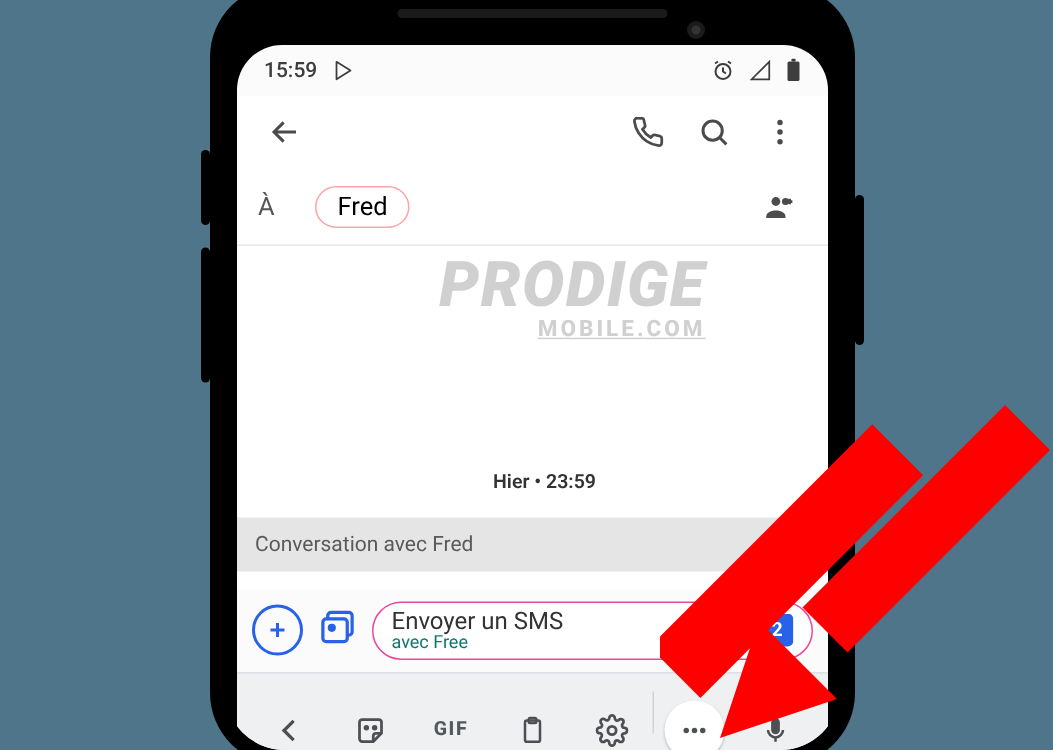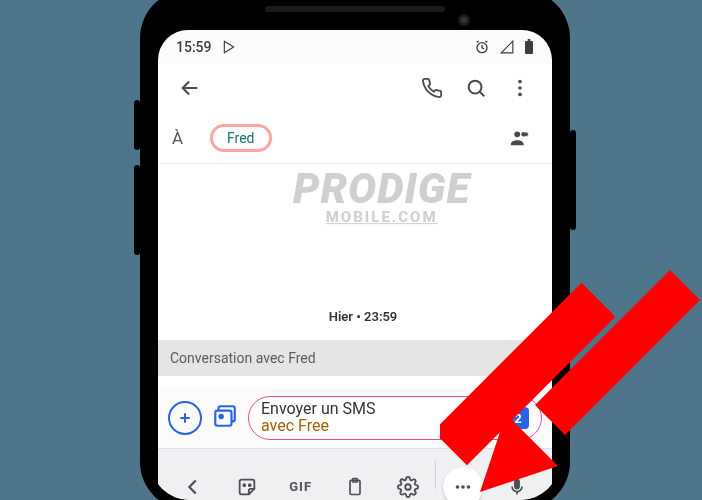--- a/index.html
+++ b/index.html
@@ -64,61 +64,61 @@
   .icon-btn{ width:36px; height:36px; display:flex; align-items:center; justify-content:center; color:#4b4b4b; }
   .icon-btn svg{ width:22px; height:22px; }
 
   
   .recipients{
     height:52px; background:#fff; display:flex; align-items:center;
     padding:0 14px; gap:14px; border-bottom:1px solid #e9e9e9;
   }
   .recipients .label{ font-size:17px; color:#555; width:24px;}
   .chip{
-    border:3px solid #fca5a5; border-radius:16px;
-    padding:3px 14px; font-size:14px; color:#0f766e;
+    border:1px solid #fca5a5; border-radius:16px;
+    padding:3px 14px; font-size:17px; color:#000000;
   }
   .recipients .spacer{flex:1;}
 
   
   .conv{
     flex:1; background:#fff; position:relative;
     display:flex; flex-direction:column; align-items:center; justify-content:flex-end;
     padding-bottom:12px;
   }
   .timestamp{ font-size:13px; color:#333; font-weight:600; margin-bottom:16px;margin-left:16px;}
   .conv-start{ width:100%; background:#e5e5e5; text-align:left; font-size:14px; color:#5a5a5a; padding:10px 12px;}
 
   
   .watermark{
     position:absolute; top:50%; left:50%; transform:translate(-35%,-200%);
     font-weight:900; font-style:italic; font-size:42px; letter-spacing:1px;
     color:rgba(120,120,120,0.35); pointer-events:none; line-height:0.85;
-    text-align:center;
+    text-align:right;
   }
   .watermark .sub{ display:block; font-size:15px; font-style:normal; font-weight:800; letter-spacing:2px; margin-top:4px;text-decoration:underline;}
 
   
   .compose{
     background:#fbfbfb; padding:8px 10px;
     display:flex; align-items:center; gap:10px;
   }
   .circle-btn{
     width:34px; height:34px; border:2px solid #2862e9; border-radius:50%;
     display:flex; align-items:center; justify-content:center; color:#2862e9;
   }
   .gallery-btn{ color:#2862e9; }
   .gallery-btn svg{ width:26px; height:26px;}
   .msgbox{
     flex:1; background:#fff; border:1px solid #ec4899; border-radius:22px;
     padding:4px 12px; display:flex; align-items:center; gap:8px;
   }
   .msgbox .text{ flex:1; line-height:1.05;}
   .msgbox .l1{ font-size:16px; color:#333;}
-  .msgbox .l2{ font-size:16px; color:#a16207;}
+  .msgbox .l2{ font-size:12px; color:#0f766e;}
   .sim-badge{
     background:#2862e9; color:#fff; font-weight:700; font-size:13px;
     width:22px; height:22px; border-radius:4px; display:flex; align-items:center; justify-content:center;
     clip-path: polygon(25% 0, 100% 0, 100% 100%, 0 100%, 0 25%);
   }
 
   
   .kbrow{
     height:52px; background:#eef0f2; border-top:1px solid #dcdfe3;
     display:flex; align-items:center; padding:0 8px; gap:0;

